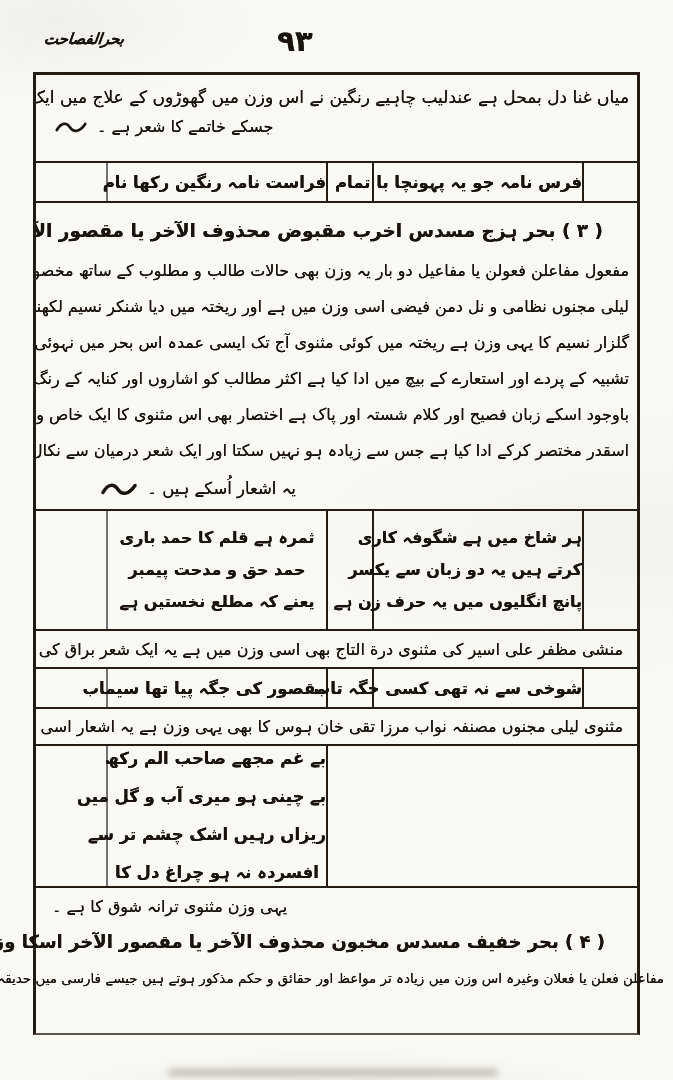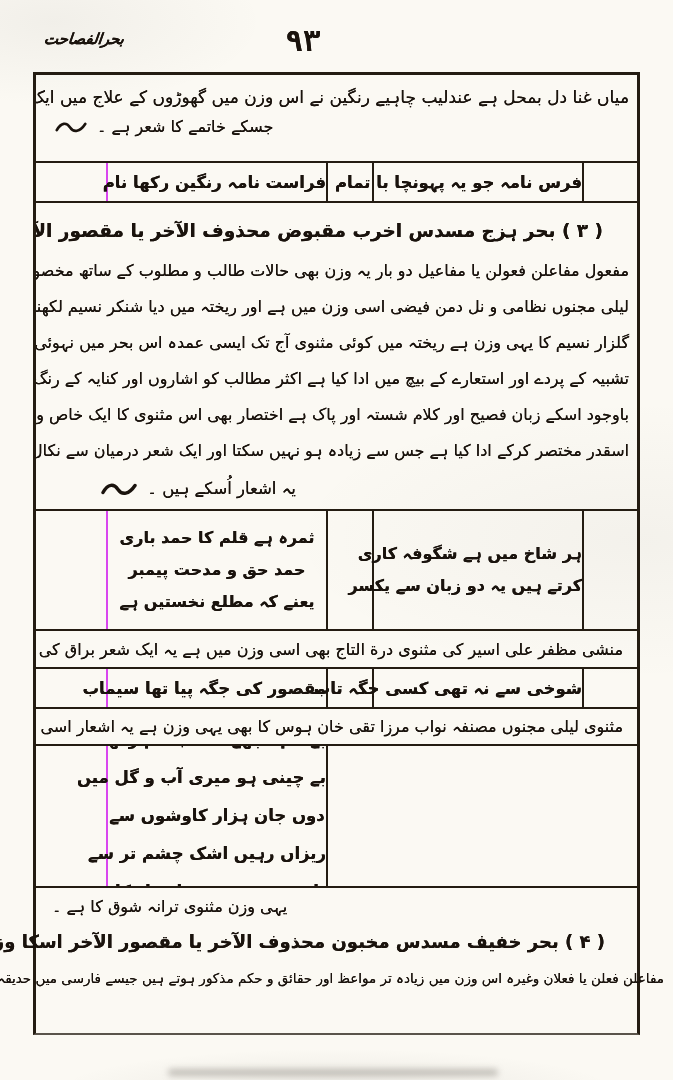--- a/index.html
+++ b/index.html
@@ -12,37 +12,37 @@
       radial-gradient(ellipse 500px 200px at 95% 50%, rgba(60,55,50,.04), transparent 70%);
     font-family:"DejaVu Sans", sans-serif;
     color:#1a130d;
   }
   .urdu{direction:rtl;unicode-bidi:isolate;text-shadow:0 0 .6px currentColor;}
   .hdr-title{
     position:absolute;top:30px;left:44px;font-size:15px;font-weight:bold;
     font-style:italic;transform:skewX(-6deg);
   }
   .hdr-page{
-    position:absolute;top:24px;left:8px;width:590px;text-align:center;
-    font-size:29px;font-weight:bold;letter-spacing:2px;font-family:Liberation Mono, monospace;
+    position:absolute;top:24px;left:0;width:590px;text-align:center;
+    font-size:29px;font-weight:bold;letter-spacing:2px;
   }
   .page-box{
     position:absolute;left:33px;top:72px;width:601px;height:958px;
     border:3px solid #241c12;border-bottom:2px solid #5a544b;
   }
   section{box-sizing:border-box;border-bottom:2px solid #241c12;overflow:hidden;}
   section:last-child{border-bottom:none;}
   .sec-intro{height:88px;padding:12px 8px 0 8px;}
   .intro-l1{font-size:17px;white-space:nowrap;text-align:right;}
   .intro-l2{font-size:16px;margin-top:10px;text-align:left;padding-left:6px;}
   .verse-row{display:flex;align-items:stretch;}
   .vr-h40{height:40px;}
   .cell{box-sizing:border-box;display:flex;flex-direction:column;justify-content:center;text-align:center;}
   .c-outer-l{width:70px;}
-  .c-verse-l{width:222px;border-left:2px solid #d946ef;border-right:2px solid #241c12;}
+  .c-verse-l{width:222px;border-left:2px solid #737373;border-right:2px solid #241c12;}
   .c-mid{width:44px;}
   .c-verse-r{width:212px;border-left:2px solid #241c12;border-right:2px solid #241c12;}
   .c-outer-r{flex:1;}
   .verse-text{font-size:16.5px;font-weight:bold;white-space:nowrap;}
   .sec-para{height:308px;padding:6px 8px 0 8px;}
   .p-head{font-size:18.5px;font-weight:bold;height:44px;line-height:44px;white-space:nowrap;text-align:right;padding-right:26px;}
   .p-line{font-size:16px;height:36px;line-height:36px;white-space:nowrap;text-align:right;}
   .p-close{font-size:16.5px;height:40px;line-height:40px;text-align:left;padding-left:52px;}
   .sec-table1{height:120px;}
   .sec-table1 .verse-text{height:32px;line-height:32px;font-size:16px;}
@@ -113,20 +113,21 @@
       <div class="cell c-outer-l"></div>
       <div class="cell c-verse-l">
         <div class="verse-text urdu">ثمرہ ہے قلم کا حمد باری</div>
         <div class="verse-text urdu">حمد حق و مدحت پیمبر</div>
         <div class="verse-text urdu">یعنے کہ مطلع نخستیں ہے</div>
       </div>
       <div class="cell c-mid"></div>
       <div class="cell c-verse-r">
         <div class="verse-text urdu">ہر شاخ میں ہے شگوفہ کاری</div>
         <div class="verse-text urdu">کرتے ہیں یہ دو زبان سے یکسر</div>
+        <div class="verse-text urdu">پانچ انگلیوں میں یہ حرف زن ہے</div>
       </div>
       <div class="cell c-outer-r"></div>
     </section>
 
     <section class="sec-note">
       <div class="note-text urdu">
         <span>منشی مظفر علی اسیر کی مثنوی درة التاج بھی اسی وزن میں ہے یہ ایک شعر براق کی تعریف میں اسکا ہے</span>
         
       </div>
     </section>
@@ -148,21 +149,20 @@
         <span>مثنوی لیلی مجنوں مصنفہ نواب مرزا تقی خان ہوس کا بھی یہی وزن ہے یہ اشعار اسی کے ہیں ۔</span>
         
       </div>
     </section>
 
     <section class="verse-row sec-table2">
       <div class="cell c-outer-l"></div>
       <div class="cell c-verse-l">
         <div class="verse-text urdu">بے غم مجھے صاحب الم رکھ</div>
         <div class="verse-text urdu">بے چینی ہو میری آب و گل میں</div>
-        <div class="verse-text urdu">دوں جان ہزار کاوشوں سے</div>
         <div class="verse-text urdu">ریزاں رہیں اشک چشم تر سے</div>
         <div class="verse-text urdu">افسردہ نہ ہو چراغ دل کا</div>
       </div>
       <div class="cell c-mid"></div>
       <div class="cell c-outer-r"></div>
     </section>
 
     <section class="sec-footer">
       <div class="f-l1 urdu">یہی وزن مثنوی ترانہ شوق کا ہے ۔</div>
       <div class="f-head urdu">( ۴ ) بحر خفیف مسدس مخبون محذوف الآخر یا مقصور الآخر اسکا وزن یہ ہے فاعلاتن</div>

